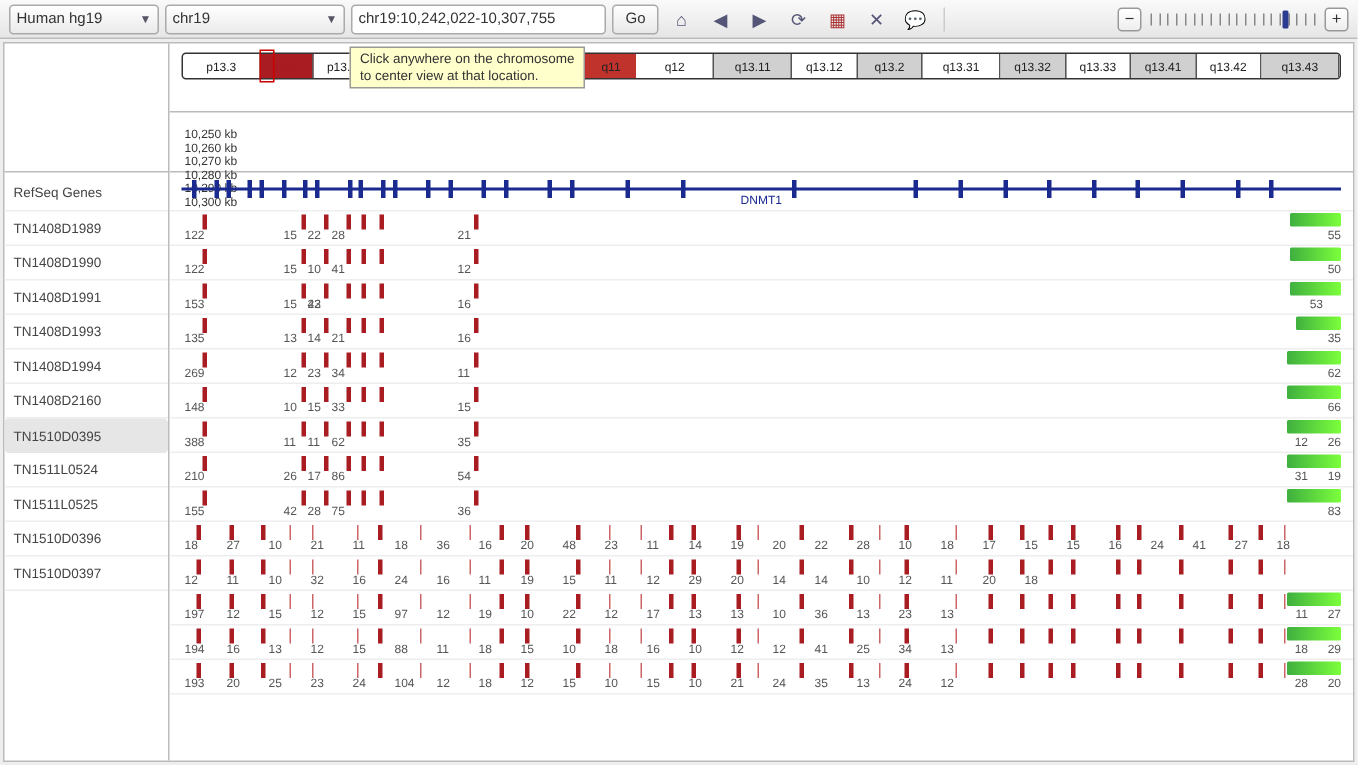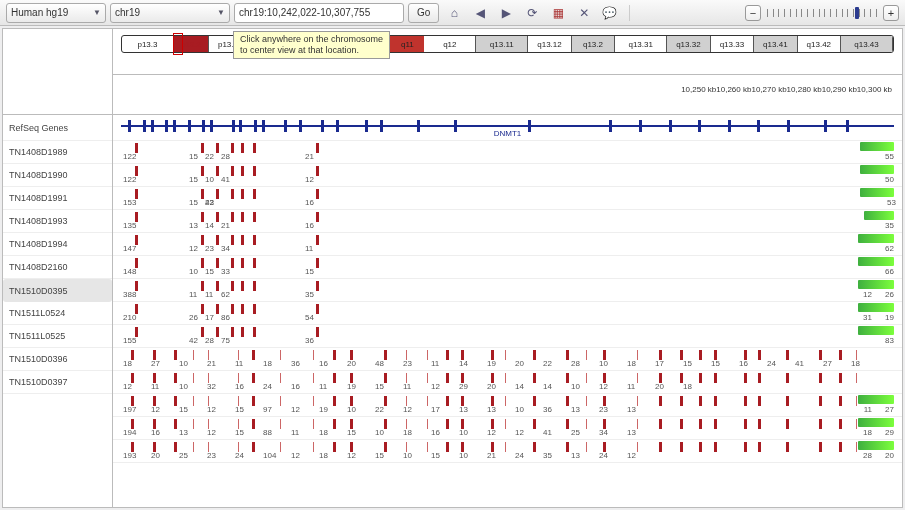--- a/index.html
+++ b/index.html
@@ -31,21 +31,21 @@
   .ideogram { height:18px; border:1px solid #333; border-radius:3px; position:relative; overflow:hidden; background:#fff; display:flex; }
   .band { height:100%; border-right:1px solid #555; font-size:8px; display:flex; align-items:center; justify-content:center; color:#222; white-space:nowrap; }
   .band.red { background:#a81c22; color:#a81c22;}
   .band.acen { background:#c0332d; border:none; position:relative; }
   .band.gray { background:#d0d0d0; }
   .tooltip { position:absolute; left:120px; top:2px; background:#ffffcc; border:1px solid #999; padding:2px 6px; font-size:9px; z-index:5; line-height:1.2; }
   .indicator { position:absolute; top:4px; height:22px; border:1px solid #c00; width:10px; }
   .ruler-area { height:40px; border-bottom:1px solid #bbb; padding:4px 8px; font-size:8px; color:#333;}
   .span-bracket { height:12px; border-bottom:1px solid #333; border-left:1px solid #333; border-right:1px solid #333; position:relative; margin:0 2px;}
   .span-label { position:absolute; left:50%; top:2px; transform:translateX(-50%); background:#fff; padding:0 8px; font-weight:bold; font-size:9px;}
-  .tick-row { display:flex; justify-content:flex-end; margin-top:6px; padding:0 2px; font-size:8px; color:#333;}
+  .tick-row { display:flex; justify-content:flex-start; margin-top:6px; padding:0 2px; font-size:8px; color:#333;flex-direction:column;}
   .tracks { position:absolute; left:0; right:0; top:86px; bottom:0; overflow:hidden;}
   .track { height:23px; border-bottom:1px solid #eee; position:relative; }
   .track.refseq { height:26px; }
   .gene-line { position:absolute; left:8px; right:8px; top:10px; height:2px; background:#1a2a8f; }
   .gene-label { position:absolute; left:50%; top:14px; transform:translateX(-50%); font-size:8px; color:#1a2a8f;}
   .exon { position:absolute; top:5px; height:12px; background:#1a2a8f; }
   .row-counts { position:absolute; bottom:0; left:0; right:0; height:11px; display:flex; font-size:8px; color:#555; padding:0 8px;}
   .row-counts span { position:absolute;}
   .marks { position:absolute; top:2px; bottom:10px; left:8px; right:8px; }
   .mark { position:absolute; top:0; bottom:0; width:3px; background:#a81c22; }
@@ -251,21 +251,21 @@
                 <div class="mark" style="left: 132px;"></div>
                 <div class="mark" style="left: 195px;"></div>
               </div>
               <div class="green" style="width: 34px;"></div>
               <div class="row-counts">
                 <span style="left: 10px;">153</span>
                 <span style="left: 76px;">15</span>
                 <span style="left: 92px;">22</span>
                 <span style="left: 92px;">43</span>
                 <span style="left: 192px;">16</span>
-                <span style="right: 6px; left: auto;">53</span>
+                <span style="right: 20px; left: auto;">53</span>
               </div>
             </div>
             <div class="track">
               <div class="marks">
                 <div class="mark" style="left: 14px;"></div>
                 <div class="mark" style="left: 80px;"></div>
                 <div class="mark" style="left: 95px;"></div>
                 <div class="mark" style="left: 110px;"></div>
                 <div class="mark" style="left: 120px;"></div>
                 <div class="mark" style="left: 132px;"></div>
@@ -286,21 +286,21 @@
                 <div class="mark" style="left: 14px;"></div>
                 <div class="mark" style="left: 80px;"></div>
                 <div class="mark" style="left: 95px;"></div>
                 <div class="mark" style="left: 110px;"></div>
                 <div class="mark" style="left: 120px;"></div>
                 <div class="mark" style="left: 132px;"></div>
                 <div class="mark" style="left: 195px;"></div>
               </div>
               <div class="green" style="width: 36px;"></div>
               <div class="row-counts">
-                <span style="left: 10px;">147</span>
+                <span style="left: 10px;">269</span>
                 <span style="left: 76px;">12</span>
                 <span style="left: 92px;">23</span>
                 <span style="left: 108px;">34</span>
                 <span style="left: 192px;">11</span>
                 <span style="right: 8px; left: auto;">62</span>
               </div>
             </div>
             <div class="track">
               <div class="marks">
                 <div class="mark" style="left: 14px;"></div>

